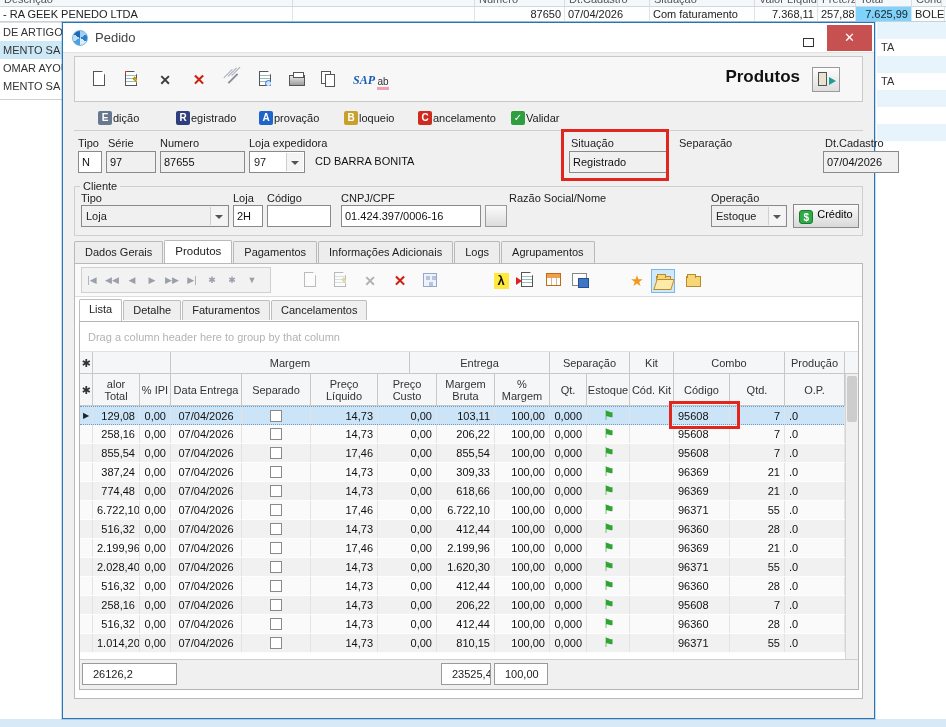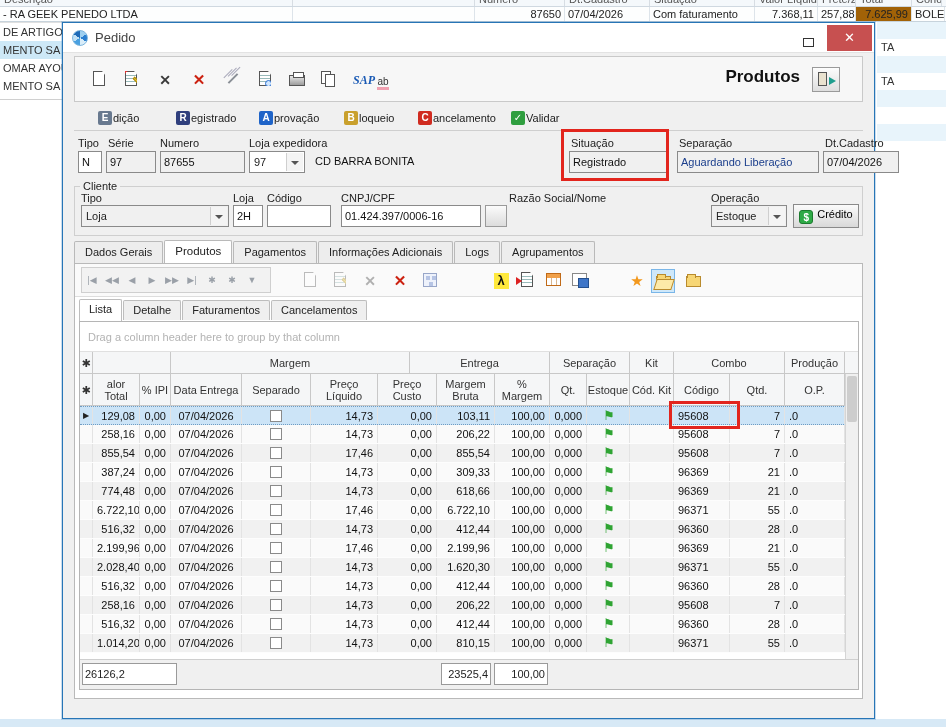--- a/index.html
+++ b/index.html
@@ -5,21 +5,21 @@
   * { margin:0; padding:0; box-sizing:border-box; }
   html,body { width:946px; height:727px; overflow:hidden; background:#fff;
     font-family:"Liberation Sans","DejaVu Sans",sans-serif; font-size:11px; color:#222; }
 
   
   .bg-top { position:absolute; left:0; top:0; width:946px; height:22px; background:#fff; }
   .bg-hdr { position:absolute; left:0; top:0; width:946px; height:7px; overflow:hidden; background:#f4f8fb; border-bottom:1px solid #cfd8e0;}
   .bg-hdr .c { float:left; height:20px; line-height:20px; transform:translateY(-11px); color:#555; padding-left:4px; border-right:1px solid #d7dde3; overflow:hidden; white-space:nowrap;}
   .bg-row { position:absolute; left:0; top:7px; width:946px; height:15px; border-bottom:1px solid #c7d3dc; background:#fdfefe;}
   .bg-row .c { float:left; height:14px; line-height:14px; padding:0 3px; border-right:1px solid #dde4ea; overflow:hidden; white-space:nowrap;}
-  .r { text-align:right; } .greencell { background:#a16207; }
+  .r { text-align:right; } .greencell { background:#7dd3fc; }
   .bg-left { position:absolute; left:0; top:22px; width:62px; height:697px; background:#fff; overflow:hidden; border-top:1px solid #e0e0e0;}
   .bg-left .it { height:18px; line-height:18px; padding-left:3px; white-space:nowrap; overflow:hidden; color:#333;}
   .bg-left .sel { background:#cde8f7; }
   .bg-left .hr { height:1px; background:#d0d0d0; margin-top:4px; }
   .bg-right { position:absolute; left:877px; top:22px; width:69px; height:697px; background:#fff; overflow:hidden;}
   .bg-right .rr { height:17px; line-height:17px; padding-left:4px; color:#333;}
   .bg-right .shade { background:#e8f4fb; }
   .bg-bottom { position:absolute; left:0; top:719px; width:946px; height:8px; background:#d7e9f6; }
 
   
@@ -140,21 +140,21 @@
   .grow { display:flex; height:19px; background:#f1f1f1; border-bottom:1px solid #fdfdfd;}
   .grow.alt { background:#fafafa; }
   .grow.sel { background:#cce4f7; border-top:1px dotted #6f9cc2; border-bottom:1px dotted #6f9cc2;}
   .gcell { flex:0 0 auto; overflow:hidden; white-space:nowrap; border-right:1px solid #e3e3e3;
     line-height:18px; padding:0 4px; color:#111;}
   .gcell.r { text-align:right; } .gcell.c { text-align:center; padding:0 1px;}
   .gcell .cb { width:12px; height:12px; border:1px solid #8a8a8a; background:#fff; margin:3px auto 0;}
   .flagg { color:#2fa433; font-size:13px; line-height:17px; padding-left:2px;}
   .indcell { color:#222; font-size:8px; text-align:center; padding:0;}
   .gfooter { position:absolute; left:0; bottom:0; width:100%; height:30px; background:#f0f0f0; border-top:1px solid #cfcfcf;}
-  .totbox { position:absolute; top:3px; height:22px; background:#fff; border:1px solid #9a9a9a; line-height:20px; padding:0 2px; overflow:hidden;}
+  .totbox { position:absolute; top:3px; height:22px; background:#fff; border:1px solid #9a9a9a; line-height:20px; padding:0 10px; overflow:hidden;}
   .vscroll { position:absolute; right:0; top:52px; width:13px; bottom:30px; background:#f0f0f0; border-left:1px solid #d5d5d5;}
   .vthumb { position:absolute; left:1px; top:2px; width:10px; height:46px; background:#cdcdcd; border-radius:2px;}
 
   
   .annot { position:absolute; border:3px solid #e2251d; background:transparent; z-index:50; }
 </style>
 </head>
 <body>
 
 <div class="bg-top">
@@ -248,21 +248,20 @@
   <input class="fin ro" style="left: 43px; top: 128px; width: 50px;" value="97">
   <span class="flabel" style="left:97px;top:114px">Numero</span>
   <input class="fin ro" style="left: 97px; top: 128px; width: 85px;" value="87655">
   <span class="flabel" style="left:186px;top:114px">Loja expedidora</span>
   <div class="selbox" style="left:186px;top:128px;width:56px"><span>97</span><span class="arr"></span></div>
   <span class="static-txt" style="left:252px;top:132px">CD BARRA BONITA</span>
 
   <span class="flabel" style="left:508px;top:114px">Situação</span>
   <input class="fin ro" style="left: 506px; top: 128px; width: 100px;" value="Registrado">
   <span class="flabel" style="left:616px;top:114px">Separação</span>
-  <input class="fin ro" style="left: 614px; top: 128px; width: 142px; color: rgb(26, 62, 140);" value="Aguardando Liberação">
   <span class="flabel" style="left:762px;top:114px">Dt.Cadastro</span>
   <input class="fin ro" style="left: 760px; top: 128px; width: 76px;" value="07/04/2026">
 
   <fieldset class="cliente">
     <legend>Cliente</legend>
     <span class="flabel" style="left:6px;top:0">Tipo</span>
     <div class="selbox gray" style="left:6px;top:13px;width:148px"><span>Loja</span><span class="arr"></span></div>
     <span class="flabel" style="left:158px;top:0">Loja</span>
     <input class="fin" style="left: 158px; top: 13px; width: 30px;" value="2H">
     <span class="flabel" style="left:192px;top:0">Código</span>

